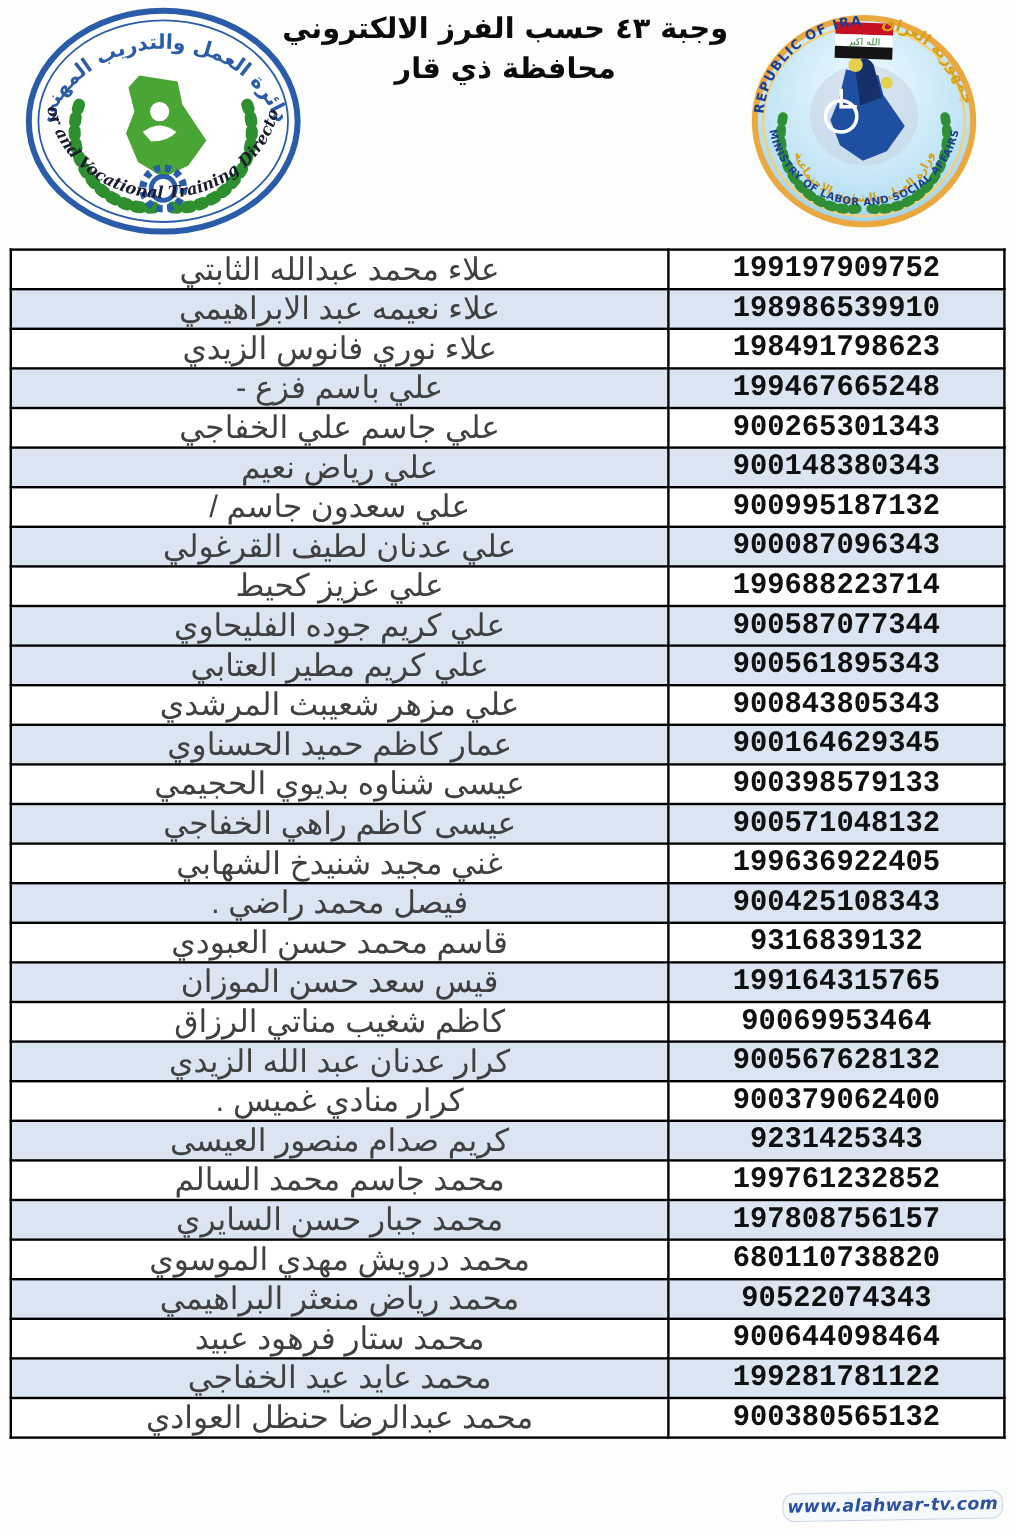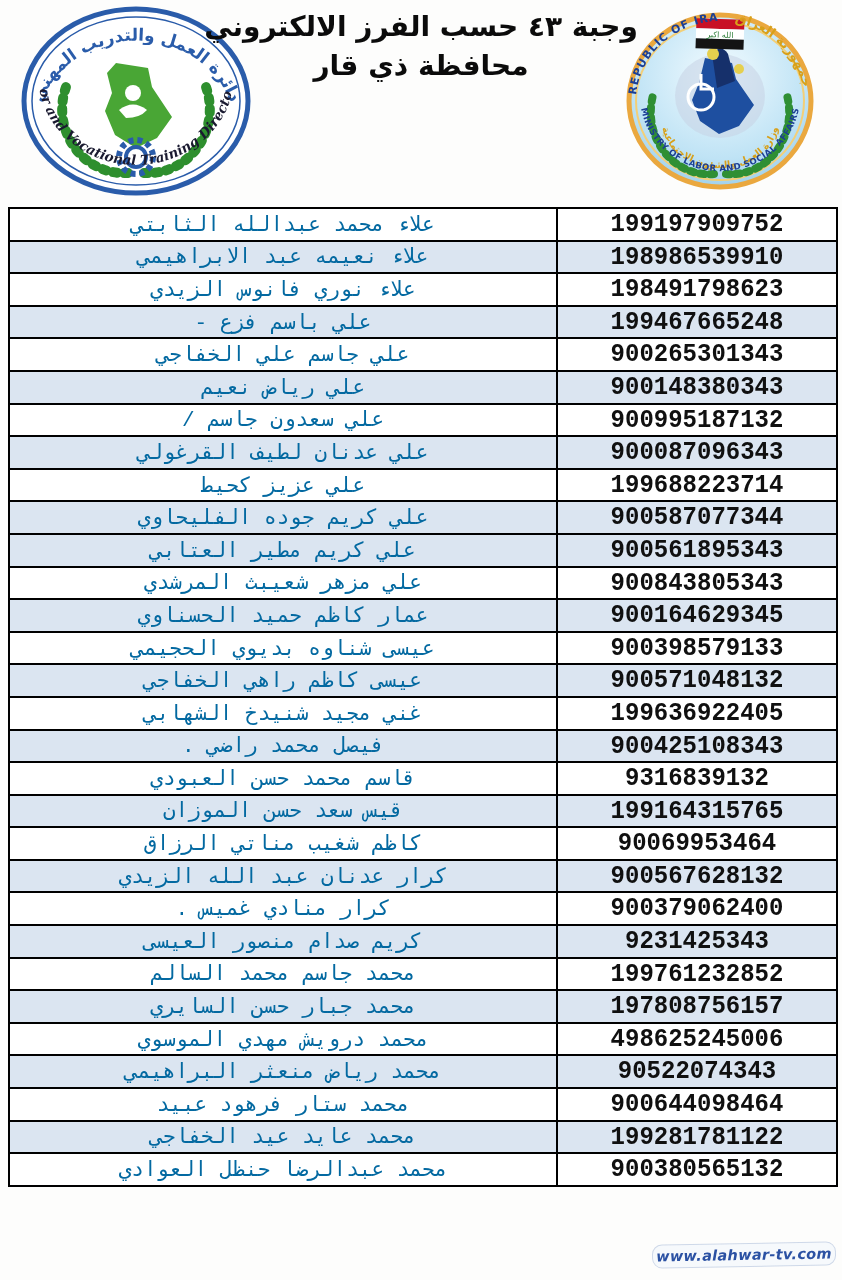--- a/index.html
+++ b/index.html
@@ -5,37 +5,37 @@
   html,body{margin:0;padding:0;background:#9a9a9a;}
   .page{
     position:relative;width:842px;height:1280px;margin:0 auto;
     background:#fdfdfc;overflow:hidden;
     font-family:"DejaVu Sans",sans-serif;
   }
   
   .title-block{
     position:absolute;top:8px;left:0;width:100%;
     text-align:center;font-weight:bold;color:#0b0b0b;
-    font-size:28px;line-height:1.38;
+    font-size:24px;line-height:1.38;
   }
   .left-logo{position:absolute;left:20px;top:5px;}
   .right-logo{position:absolute;left:626px;top:12px;}
   
   table.doc-table{
     position:absolute;left:8px;top:207px;width:828px;
     border-collapse:collapse;table-layout:fixed;background:#fff;
   }
   table.doc-table td{
     border:2px solid #000;height:30.6px;padding:0 4px;
     text-align:center;vertical-align:middle;
     overflow:hidden;white-space:nowrap;
   }
   td.name-cell{
-    direction:rtl;font-size:21px;color:#0369a1;
-    font-family:Liberation Mono, monospace;
+    direction:rtl;font-size:26px;color:#404040;
+    font-family:Liberation Sans, sans-serif;
   }
   td.num-cell{
     font-size:24px;font-weight:bold;color:#101010;
     font-family:Liberation Mono, monospace;
     transform:scaleY(1.04);
   }
   tr.alt{background:#dbe5f1;border-radius:14px;}
   
   .watermark{
     position:absolute;left:652px;top:1243px;width:182px;height:22px;
@@ -239,21 +239,21 @@
         <tr>
           <td class="name-cell">محمد جاسم محمد السالم</td>
           <td class="num-cell">199761232852</td>
         </tr>
         <tr class="alt">
           <td class="name-cell">محمد جبار حسن السايري</td>
           <td class="num-cell">197808756157</td>
         </tr>
         <tr>
           <td class="name-cell">محمد درويش مهدي الموسوي</td>
-          <td class="num-cell">498625245006</td>
+          <td class="num-cell">680110738820</td>
         </tr>
         <tr class="alt">
           <td class="name-cell">محمد رياض منعثر البراهيمي</td>
           <td class="num-cell">90522074343</td>
         </tr>
         <tr>
           <td class="name-cell">محمد ستار فرهود عبيد</td>
           <td class="num-cell">900644098464</td>
         </tr>
         <tr class="alt">

